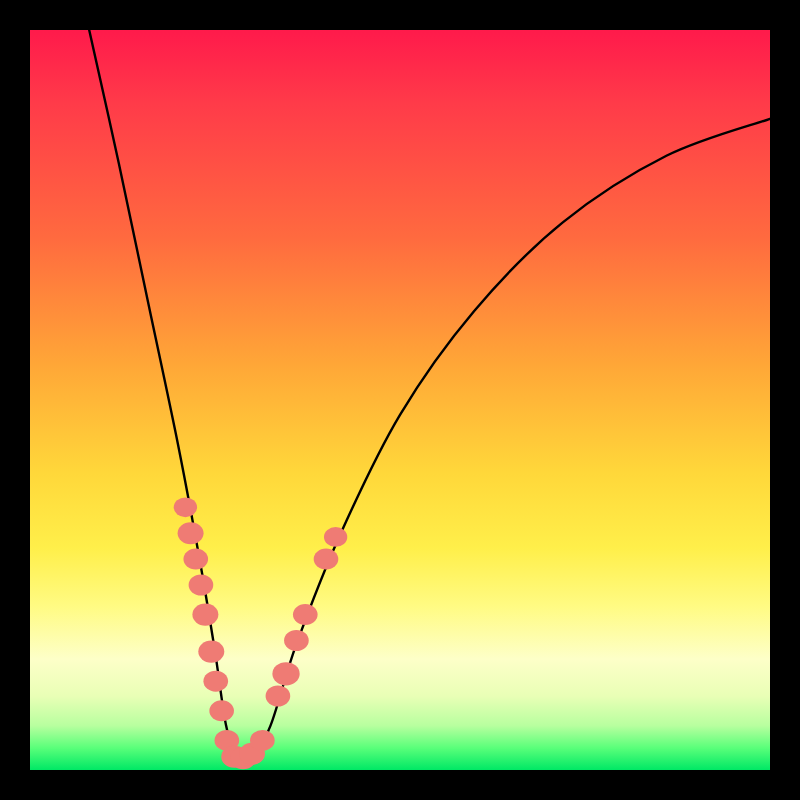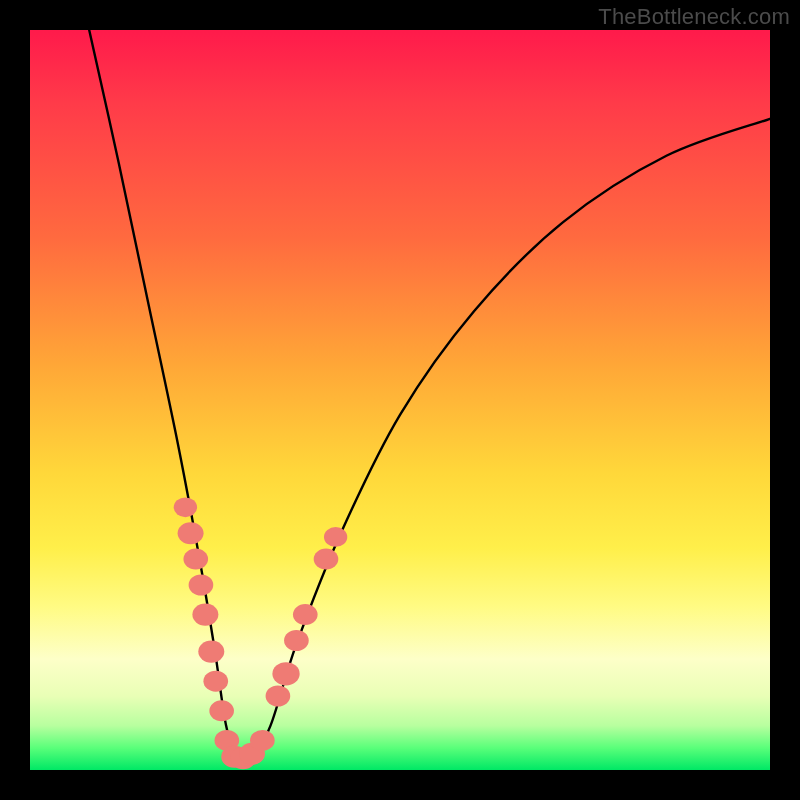--- a/index.html
+++ b/index.html
@@ -87,14 +87,13 @@
           <ellipse cx="232.36" cy="710.4" rx="12.326" ry="10.4771" class="bead" fill="#ef7b74"></ellipse>
           <ellipse cx="247.9" cy="666" rx="12.326" ry="10.4771" class="bead" fill="#ef7b74"></ellipse>
           <ellipse cx="256.04" cy="643.8" rx="13.658000000000001" ry="11.609300000000001" class="bead" fill="#ef7b74"></ellipse>
           <ellipse cx="266.4" cy="610.5" rx="12.326" ry="10.4771" class="bead" fill="#ef7b74"></ellipse>
           <ellipse cx="275.28000000000003" cy="584.6" rx="12.326" ry="10.4771" class="bead" fill="#ef7b74"></ellipse>
           <ellipse cx="296" cy="529.1" rx="12.326" ry="10.4771" class="bead" fill="#ef7b74"></ellipse>
           <ellipse cx="305.62" cy="506.9" rx="11.66" ry="9.911" class="bead" fill="#ef7b74"></ellipse>
         </g>
     </svg>
   </div>
-  <div class="watermark">TheBottleneck.com</div>
 </div>
 
 </body></html>

